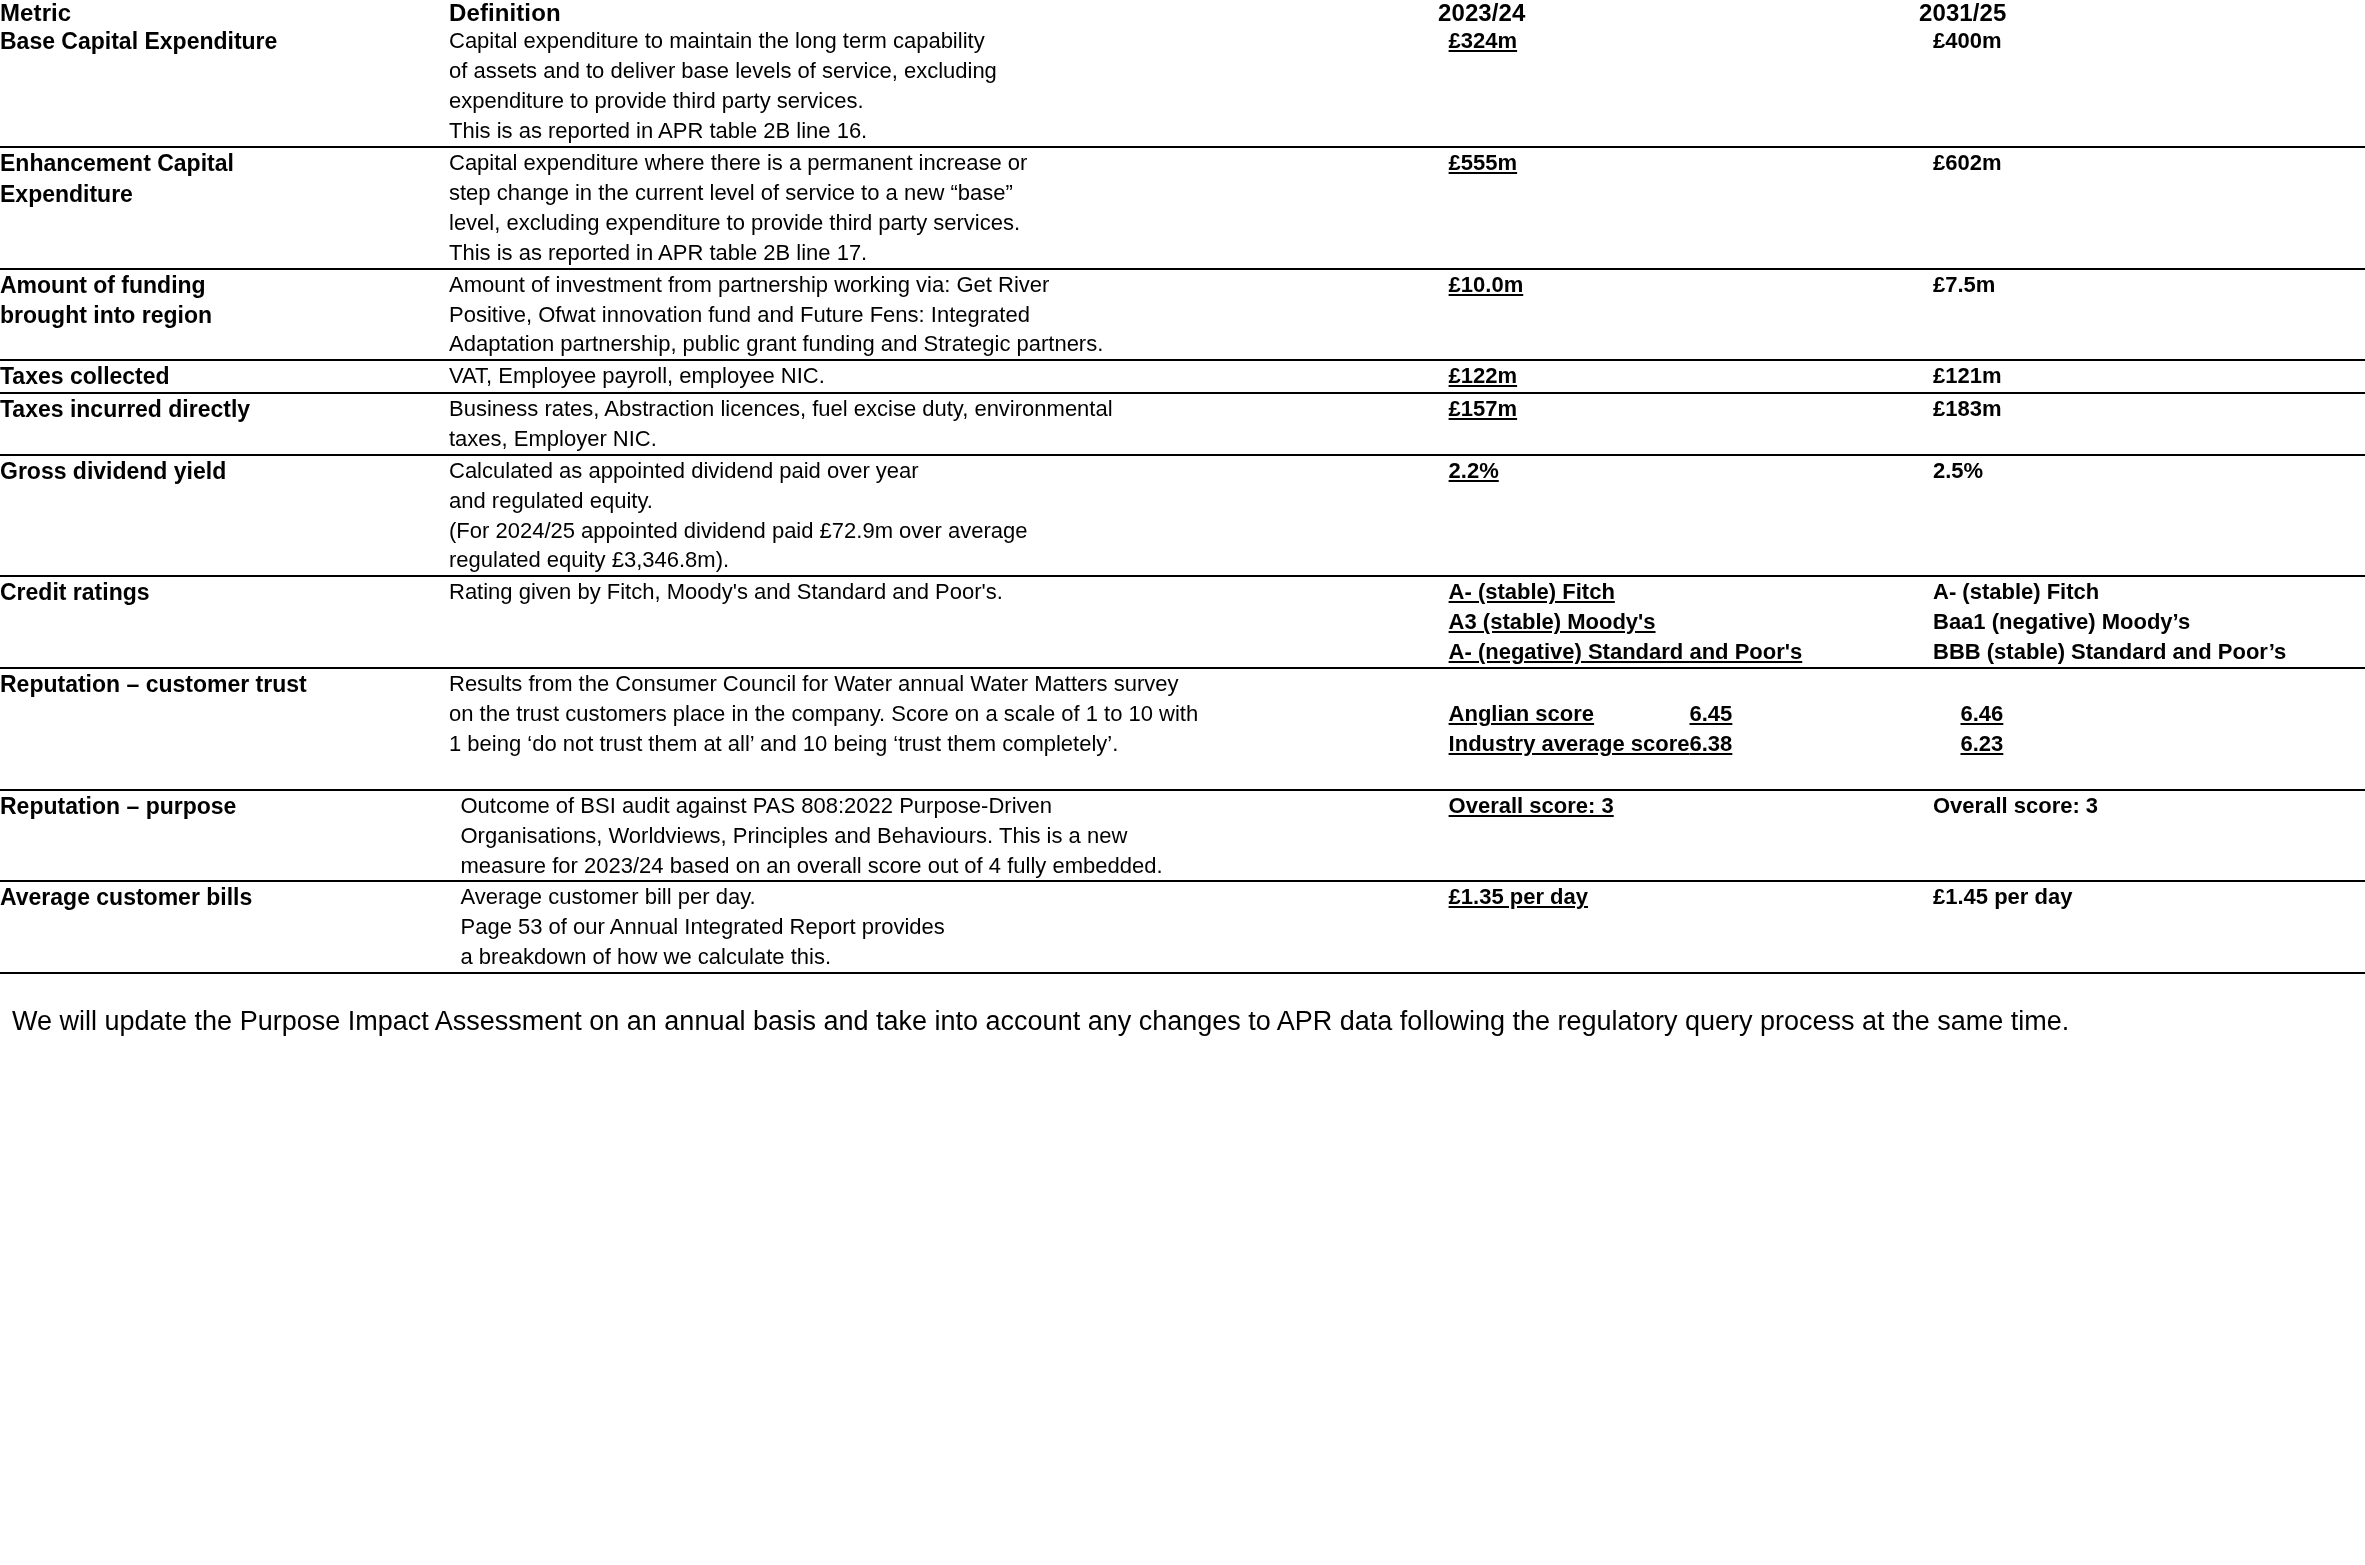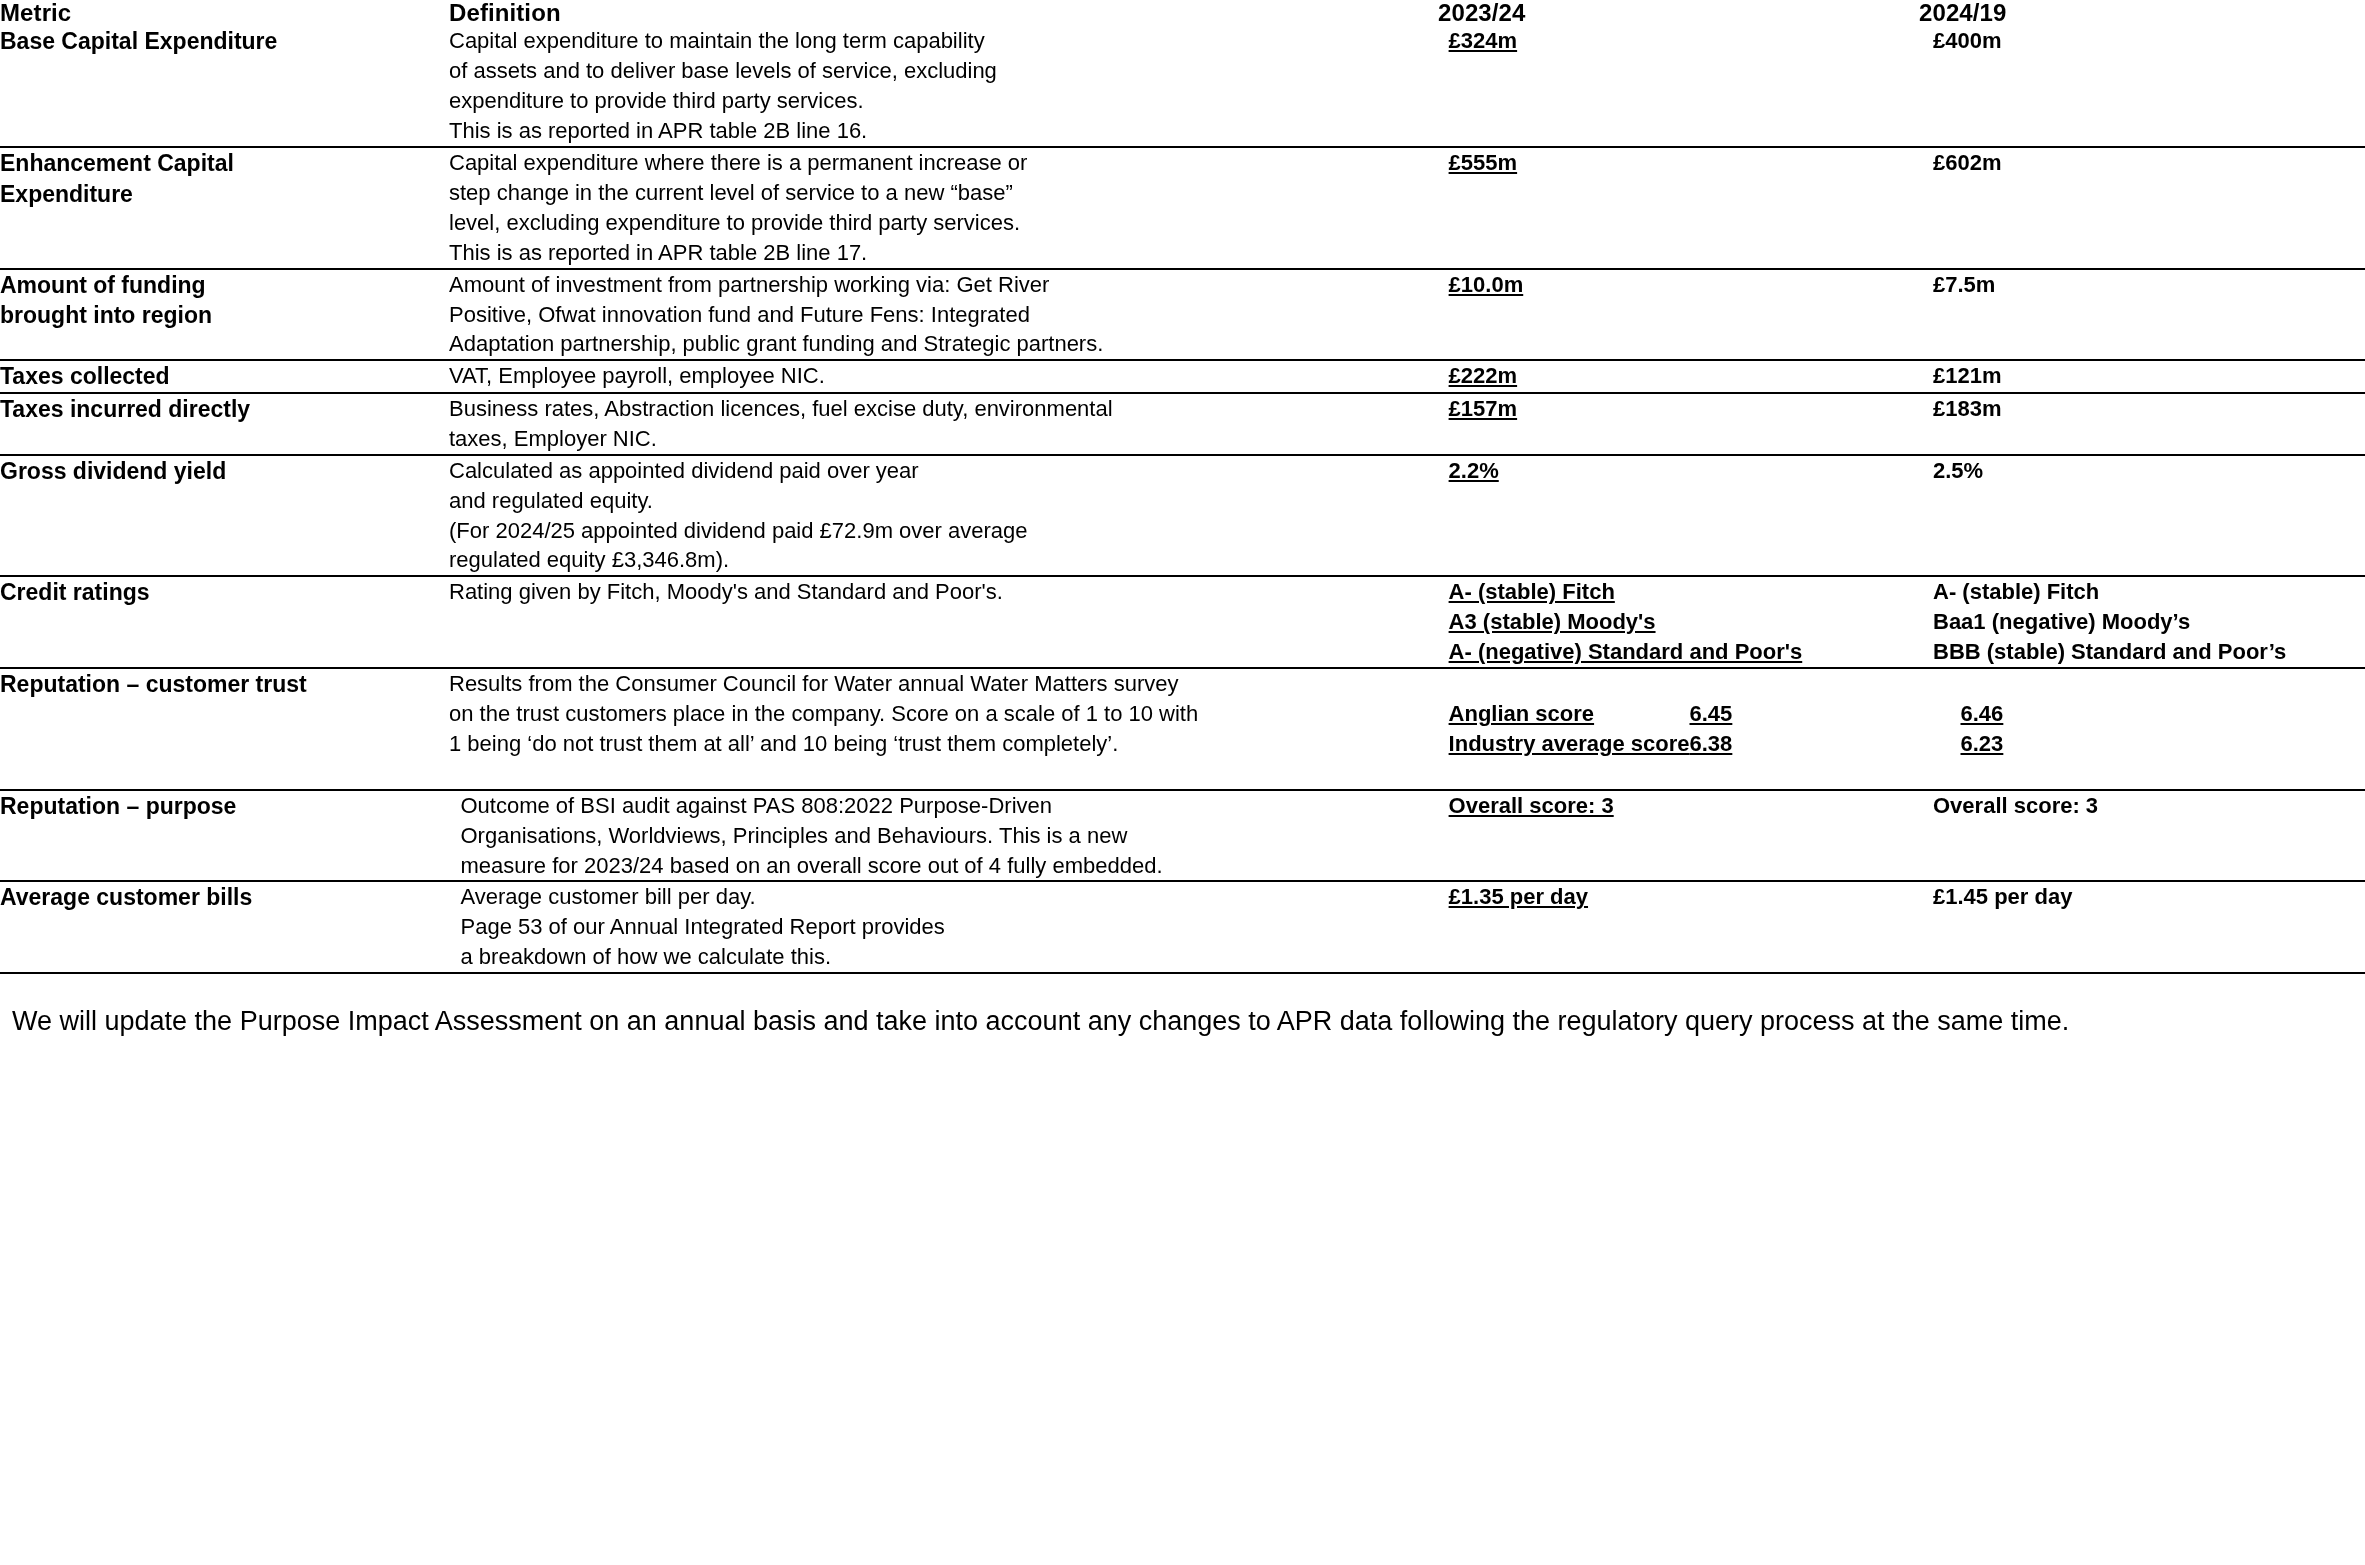--- a/index.html
+++ b/index.html
@@ -126,21 +126,21 @@
       <col class="c-def">
       <col class="c-y1">
       <col class="c-y2">
     </colgroup>
 
     <thead>
       <tr class="row-head">
         <th class="hdr-cell hdr-metric">Metric</th>
         <th class="hdr-cell hdr-def">Definition</th>
         <th class="hdr-cell hdr-y1">2023/24</th>
-        <th class="hdr-cell hdr-y2">2024/19</th>
+        <th class="hdr-cell hdr-y2">2031/25</th>
       </tr>
     </thead>
 
     <tbody>
 
       <tr class="data-row">
         <td class="cell metric-label">Base Capital Expenditure</td>
         <td class="cell definition">Capital expenditure to maintain the long term capability
 of assets and to deliver base levels of service, excluding
 expenditure to provide third party services.
@@ -166,21 +166,21 @@
         <td class="cell definition">Amount of investment from partnership working via: Get River
 Positive, Ofwat innovation fund and Future Fens: Integrated
 Adaptation partnership, public grant funding and Strategic partners.</td>
         <td class="cell value y1">£10.0m</td>
         <td class="cell value y2">£7.5m</td>
       </tr>
 
       <tr class="data-row">
         <td class="cell metric-label">Taxes collected</td>
         <td class="cell definition">VAT, Employee payroll, employee NIC.</td>
-        <td class="cell value y1">£222m</td>
+        <td class="cell value y1">£122m</td>
         <td class="cell value y2">£121m</td>
       </tr>
 
       <tr class="data-row">
         <td class="cell metric-label">Taxes incurred directly</td>
         <td class="cell definition">Business rates, Abstraction licences, fuel excise duty, environmental
 taxes, Employer NIC.</td>
         <td class="cell value y1">£157m</td>
         <td class="cell value y2">£183m</td>
       </tr>

